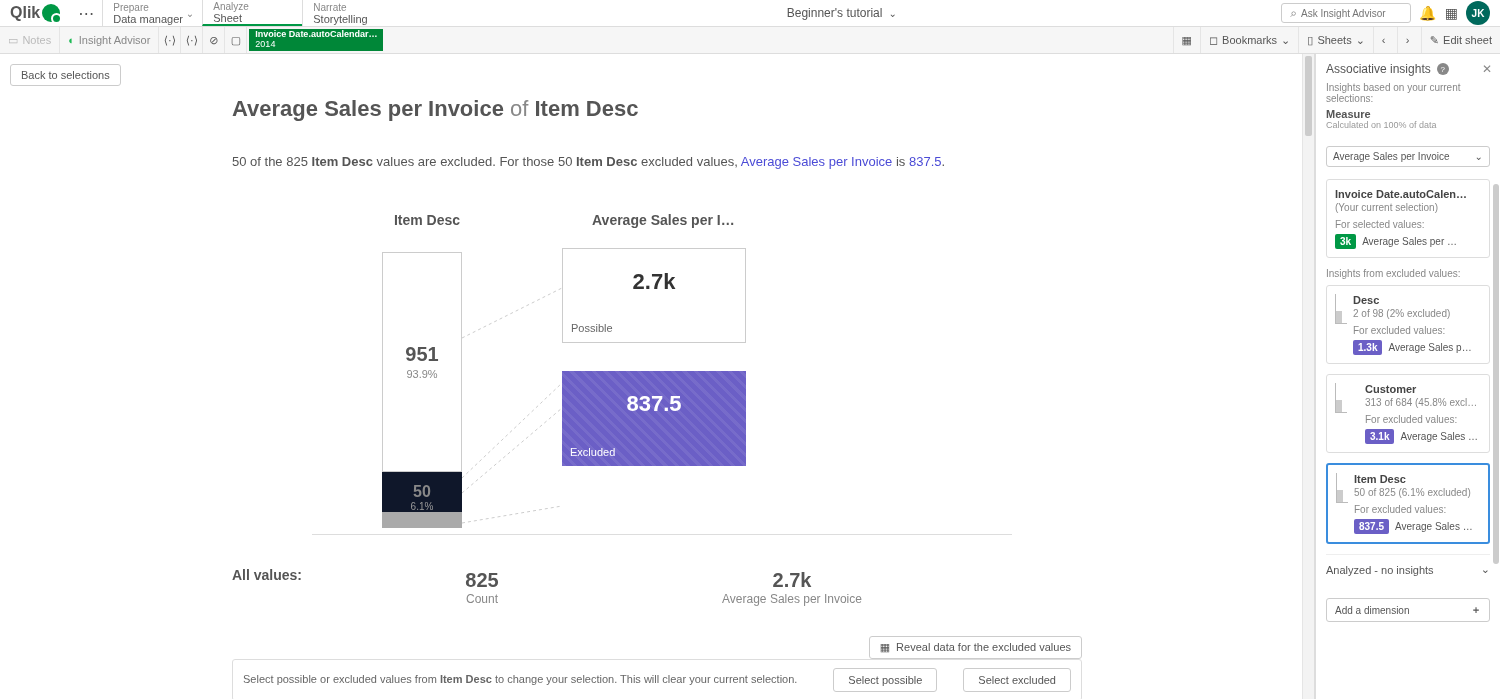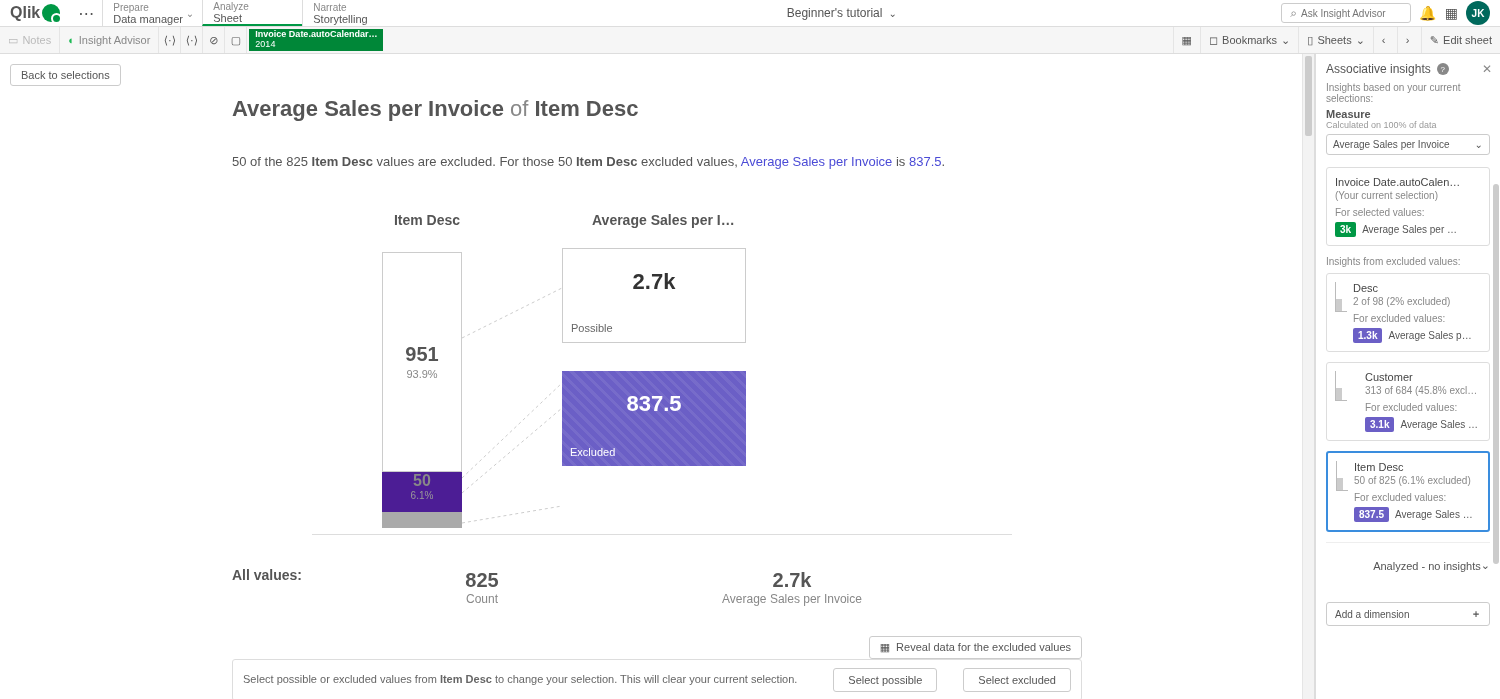--- a/index.html
+++ b/index.html
@@ -47,21 +47,21 @@
 .summary { font-size:13px; color:#555; line-height:1.5; margin-bottom:40px;}
 .summary a, .summary .link { color:#4b4bd6; text-decoration:none;}
 .col-headers { display:flex; font-size:14px; font-weight:700; color:#555; margin-bottom:20px;}
 .col-headers .c1 { width:200px; text-align:center; margin-left:95px;}
 .col-headers .c2 { width:300px; text-align:left; margin-left:65px;}
 .chart-row { display:flex; align-items:flex-end; position:relative; }
 .bar-wrap { width:80px; margin-left:150px; position:relative;}
 .bar-top { border:1px solid #ccc; height:220px; display:flex; flex-direction:column; align-items:center; justify-content:center; background:#fff;}
 .bar-top .big { font-size:20px; font-weight:700; color:#555;}
 .bar-top .pct { font-size:11px; color:#888; margin-top:2px;}
-.bar-mid { height:40px; display:flex; flex-direction:column; align-items:center; justify-content:flex-start; background:#4c1d95;}
+.bar-mid { height:40px; display:flex; flex-direction:column; align-items:center; justify-content:flex-end; background:#0f172a;}
 .bar-mid .big { font-size:16px; font-weight:700; color:#888;}
 .bar-mid .pct { font-size:10px; color:#999;}
 .bar-bot { height:16px; background:#aaa;}
 .side-boxes { margin-left:100px; display:flex; flex-direction:column; gap:28px; width:184px; align-self:flex-start; margin-top:0;}
 .sb { height:95px; border:1px solid #ccc; display:flex; flex-direction:column; justify-content:space-between; padding:8px; text-align:center;}
 .sb .val { font-size:22px; font-weight:700; color:#333; margin-top:12px;}
 .sb .lbl { font-size:11px; color:#666; text-align:left;}
 .sb.excluded { background:#6b5fc6; color:#fff; border:none; background-image: repeating-linear-gradient(45deg, rgba(255,255,255,0.08) 0 3px, transparent 3px 8px);}
 .sb.excluded .val { color:#fff;}
 .sb.excluded .lbl { color:#fff;}
@@ -80,33 +80,33 @@
 .scrollbar-v { width:12px; background:#f3f3f3; border-left:1px solid #e5e5e5; position:absolute; right:0; top:0; bottom:0;}
 .scrollbar-v .thumb { position:absolute; left:2px; right:2px; top:2px; height:80px; background:#ccc; border-radius:2px;}
 
 
 .panel { width:185px; border-left:1px solid #ddd; padding:8px 10px; position:relative; font-size:11px; color:#555; overflow:hidden;}
 .panel-head { display:flex; align-items:center; gap:6px; font-weight:400; font-size:12px; margin-bottom:6px;}
 .panel-head .info { width:12px; height:12px; border-radius:50%; background:#888; color:#fff; font-size:8px; display:flex; align-items:center; justify-content:center;}
 .panel-close { position:absolute; right:8px; top:8px; color:#888; cursor:pointer; font-size:12px;}
 .panel-sub { font-size:10px; color:#888; margin-bottom:4px;}
 .panel-sec-title { font-weight:700; font-size:11px; color:#555;}
-.panel-sec-sub { font-size:9px; color:#999; margin-bottom:4px;}
+.panel-sec-sub { font-size:9px; color:#999; margin-bottom:16px;}
 .dropdown { border:1px solid #ccc; border-radius:3px; padding:4px 6px; font-size:10px; color:#555; display:flex; justify-content:space-between; align-items:center; margin-bottom:12px; cursor:pointer;}
 .card { border:1px solid #ddd; border-radius:3px; padding:8px; margin-bottom:10px; background:#fff;}
 .card.selected { border:2px solid #3a8dde; }
-.card .ctitle { font-weight:400; font-size:11px; margin-bottom:2px; color:#444; white-space:nowrap; overflow:hidden; text-overflow:ellipsis;}
+.card .ctitle { font-weight:700; font-size:11px; margin-bottom:2px; color:#444; white-space:nowrap; overflow:hidden; text-overflow:ellipsis;}
 .card .csub { font-size:10px; color:#888; margin-bottom:6px; white-space:nowrap; overflow:hidden; text-overflow:ellipsis;}
 .card .lbl-sm { font-size:10px; color:#888; margin-bottom:4px;}
 .card .chip-row { display:flex; align-items:center; gap:6px;}
 .chip { padding:2px 5px; border-radius:2px; font-size:10px; font-weight:700; color:#fff;}
 .chip.green { background:#009845; }
 .chip.purple { background:#6b5fc6; }
 .chip-text { font-size:10px; color:#555; white-space:nowrap; overflow:hidden; text-overflow:ellipsis;}
-.analyzed-row { display:flex; justify-content:flex-end; align-items:center; font-size:11px; color:#555; padding:16px 0; border-top:1px solid #eee; margin-top:4px; cursor:pointer;}
+.analyzed-row { display:flex; justify-content:space-between; align-items:center; font-size:11px; color:#555; padding:8px 0; border-top:1px solid #eee; margin-top:4px; cursor:pointer;}
 .add-dim { border:1px solid #ccc; border-radius:3px; padding:4px 8px; display:flex; justify-content:space-between; align-items:center; font-size:10px; margin-top:14px; cursor:pointer;}
 .panel-scroll { position:absolute; right:0; top:130px; width:8px; height:400px;}
 .panel-scroll .pthumb { position:absolute; left:1px; right:1px; top:0; height:380px; background:#ccc; border-radius:3px;}
 .sparkline { display:inline-block; width:12px; height:30px; border-left:1px solid #bbb; border-bottom:1px solid #bbb; margin-right:4px; vertical-align:middle; position:relative;}
 .sparkline::after { content:""; position:absolute; left:0; bottom:0; width:6px; height:12px; background:#ccc;}
 svg.connector { position:absolute; left:230px; top:0; pointer-events:none;}
 </style>
 </head>
 <body>
 

